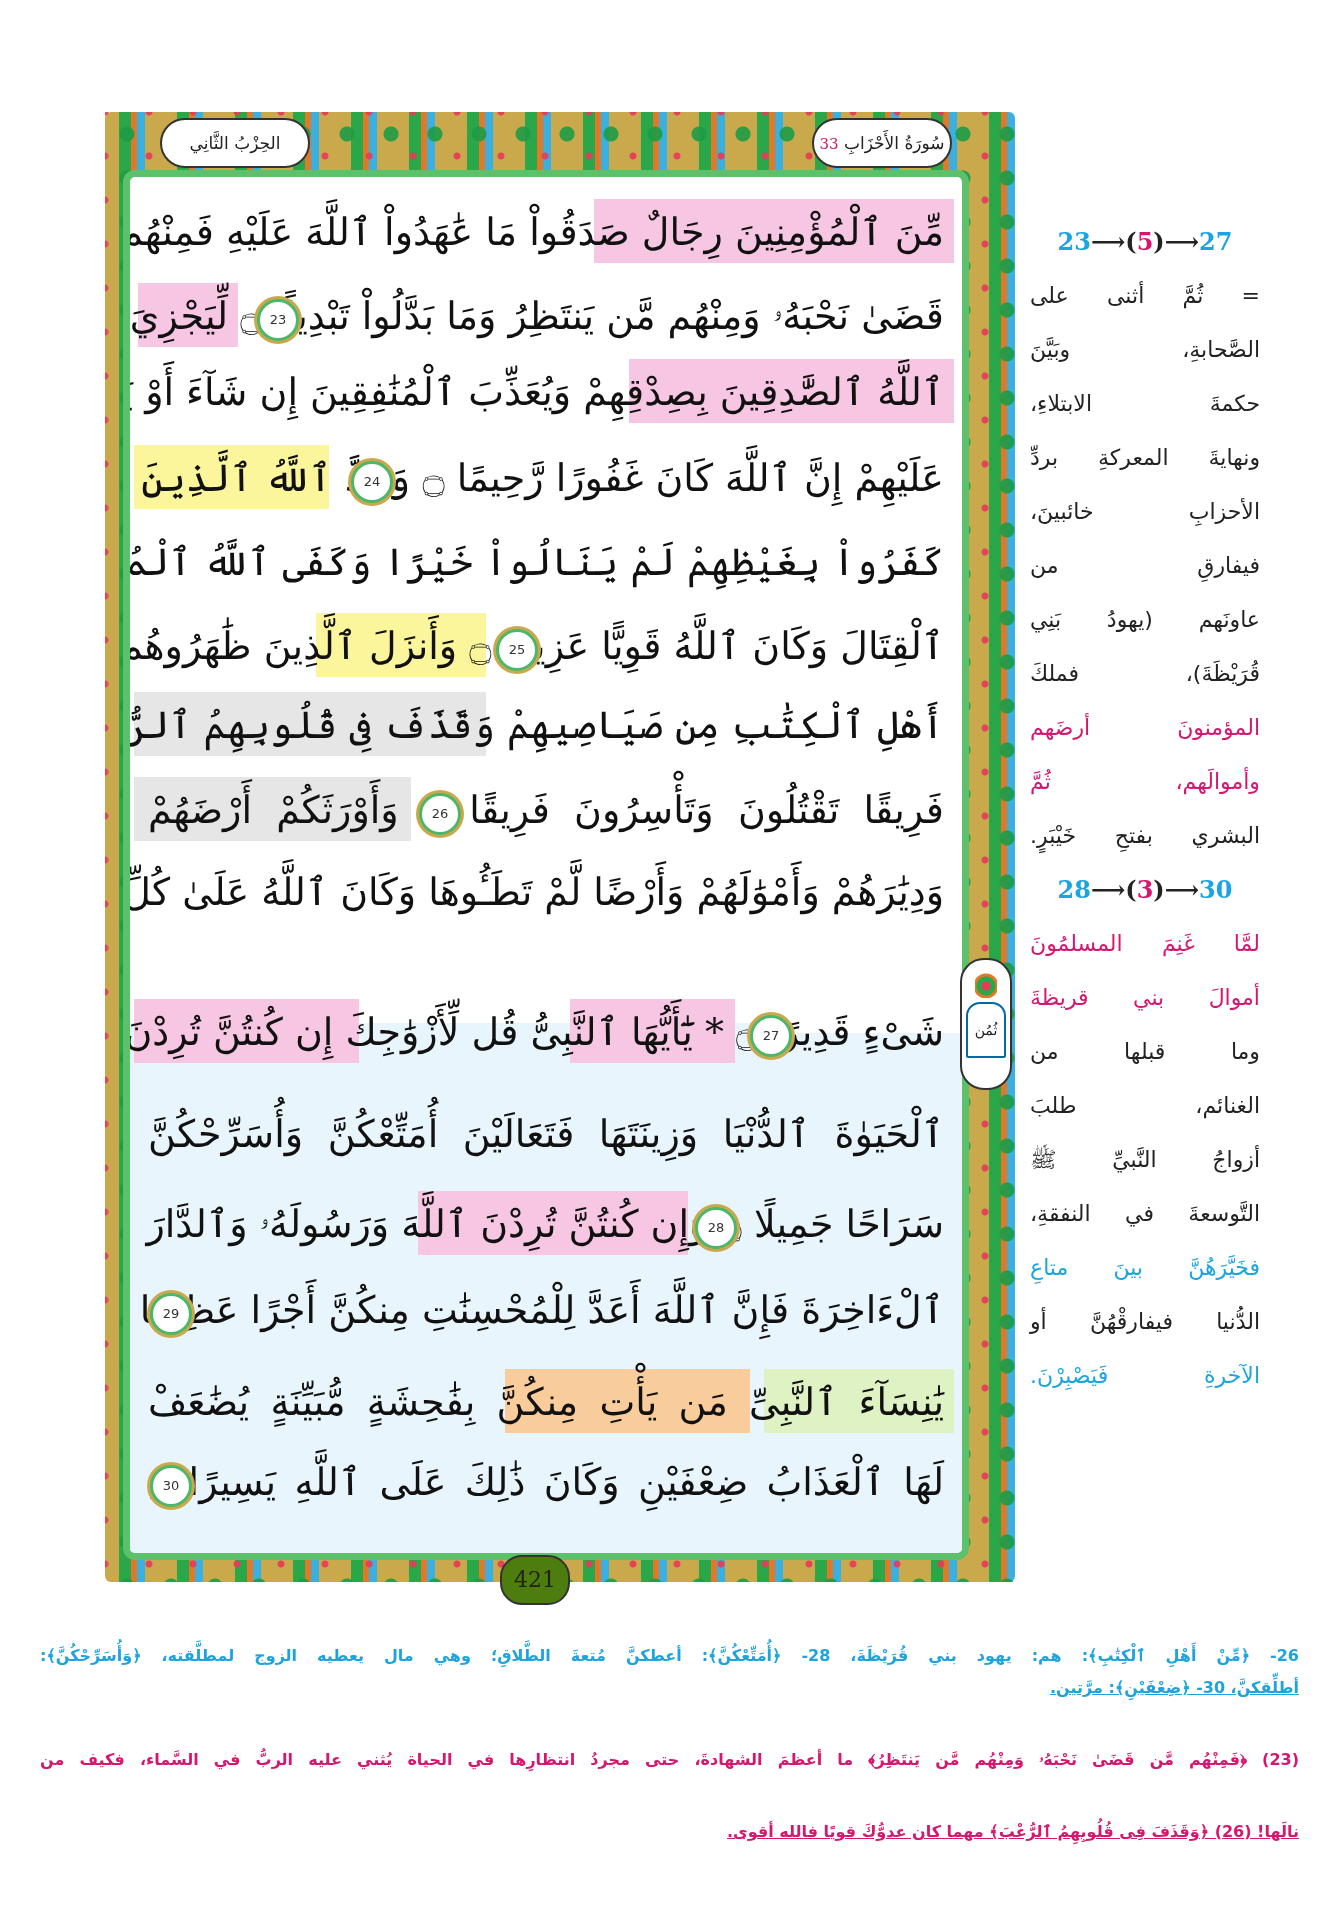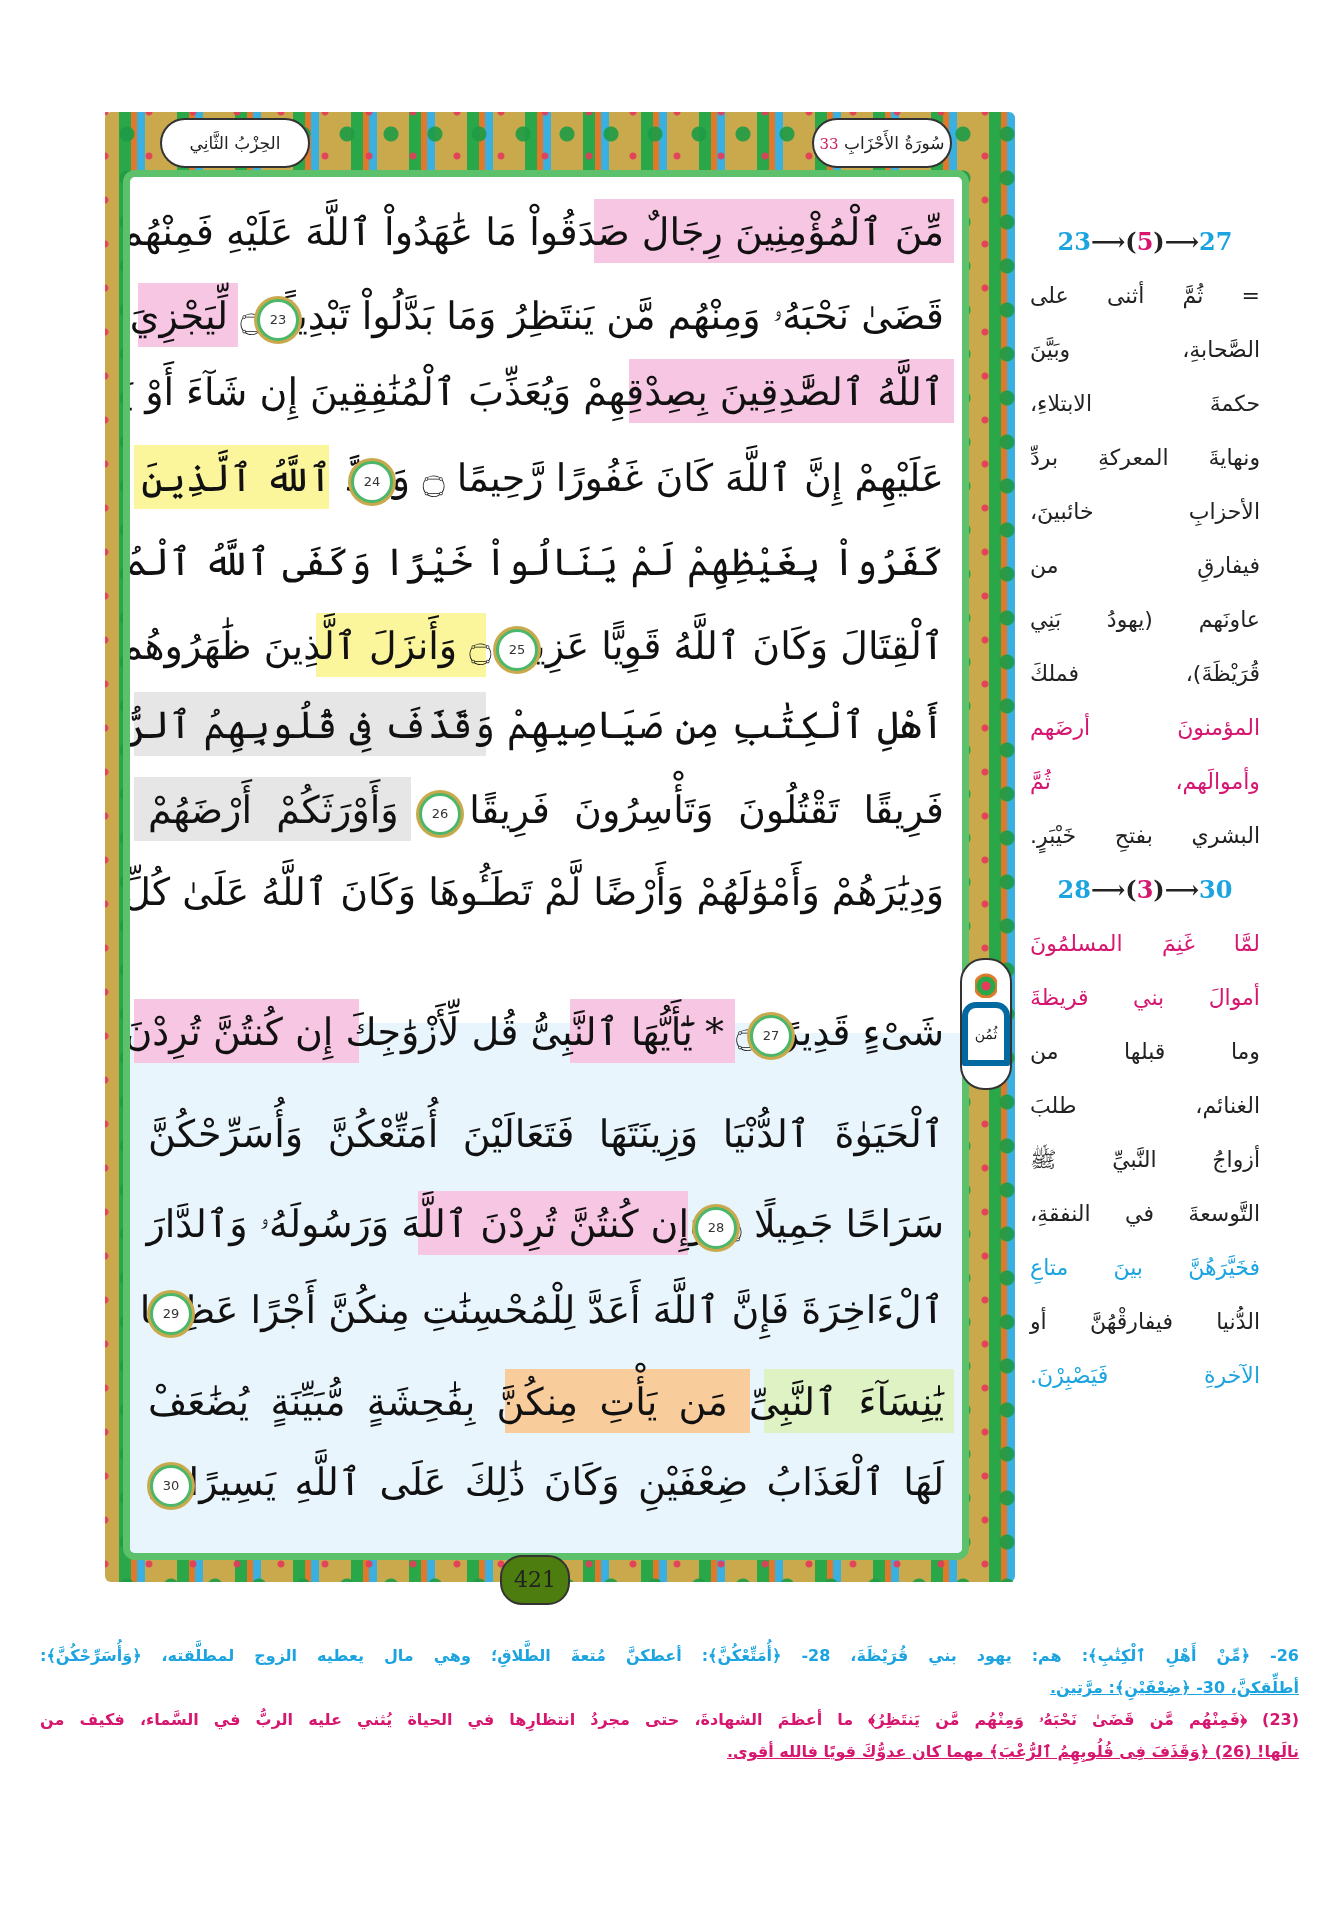--- a/index.html
+++ b/index.html
@@ -54,38 +54,38 @@
   .page-num {
     position:absolute; left:500px; top:1555px; width:70px; height:50px; background:#4d7c0f;
     border:2px solid #333; border-radius:22px; font-family:"DejaVu Serif", serif;
     font-size:22px; line-height:46px; text-align:center; color:#222; box-sizing:border-box; direction:ltr;
   }
   .thumn {
     position:absolute; left:960px; top:958px; width:52px; height:132px; background:#fff;
     border:2px solid #333; border-radius:24px; box-sizing:border-box; text-align:center;
   }
   .thumn .orn { width:22px; height:30px; margin:8px auto 0; background:radial-gradient(circle at 50% 60%, #e63b5a 0 4px, #2aa748 5px 9px, #e07a2a 10px 12px, transparent 13px); }
-  .thumn .box { width:36px; height:52px; margin:4px auto 0; border:6px solid #0369a1; border-radius:14px 14px 2px 2px;
+  .thumn .box { width:36px; height:52px; margin:4px auto 0; border:2px solid #0369a1; border-radius:14px 14px 2px 2px;
     font-family:"DejaVu Serif", serif; font-size:14px; line-height:52px; color:#222; }
   
   .sidebar { position:absolute; left:1030px; top:215px; width:230px; direction:rtl; }
   .sb-line { font-family:"DejaVu Sans", sans-serif; font-size:22px; height:54px; line-height:54px;
     color:#222; text-align:justify; text-align-last:justify; white-space:nowrap; }
   .sb-range { font-family:"DejaVu Serif", serif; font-weight:bold; font-size:24px; height:54px; line-height:54px;
     direction:ltr; text-align:center; white-space:nowrap; color:#222; }
   .sb-range .n { color:#1ca4e0; }
   .sb-range .c { color:#d6166f; }
   .pink-t { color:#d6166f; }
   .blue-t { color:#1ca4e0; }
   
   .footnotes { position:absolute; left:40px; right:40px; top:1640px; direction:rtl; }
   .fn { font-family:"DejaVu Sans", sans-serif; font-weight:bold; font-size:16px; line-height:32px; white-space:nowrap;
     text-align:justify; text-align-last:justify; }
   .fn.blue { color:#1ca4e0; }
-  .fn.pink { color:#d6166f; }
+  .fn.pink { color:#d6166f;margin-top:40px; }
   .fn.short { text-align-last:right;text-decoration:underline; }
 </style>
 </head>
 <body>
 
 <div class="frame"></div>
 
 <div class="header-cartouche" style="left:160px; width:150px;">
   <span>الحِزْبُ الثَّانِي وَالأَرْبَعُونَ</span>
 </div>

